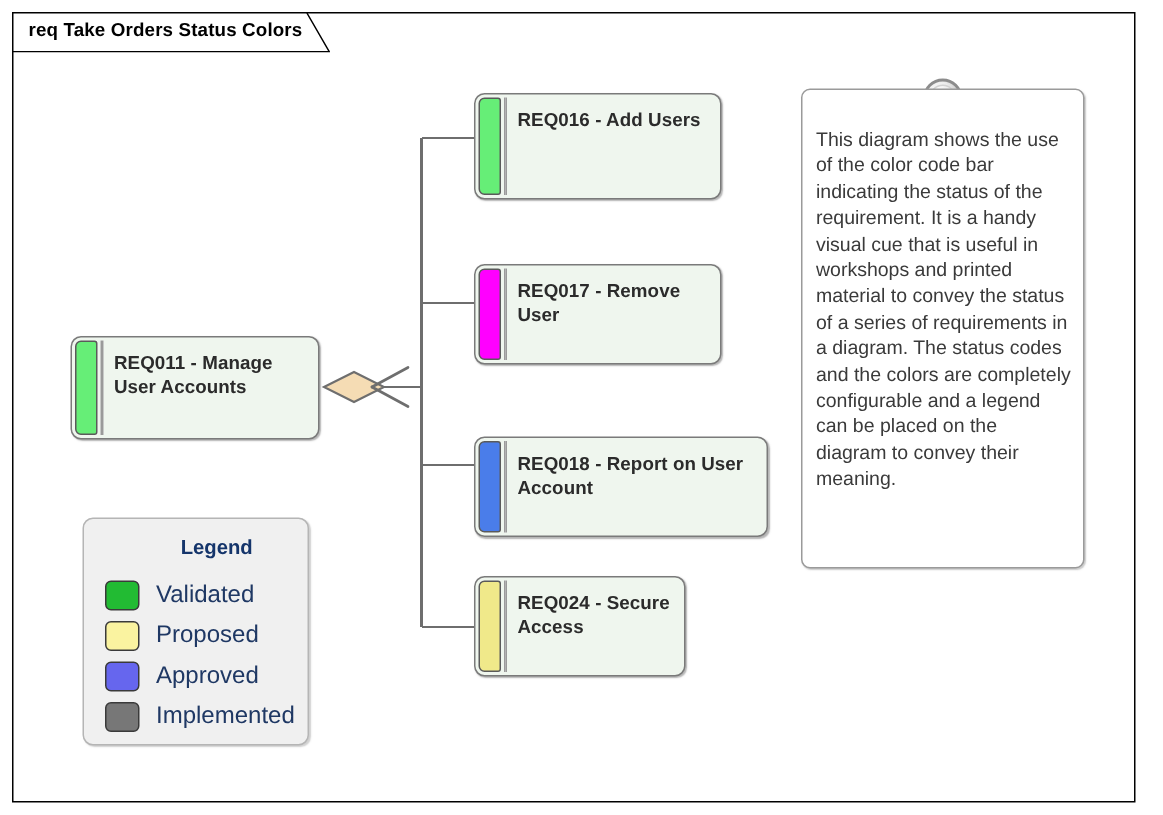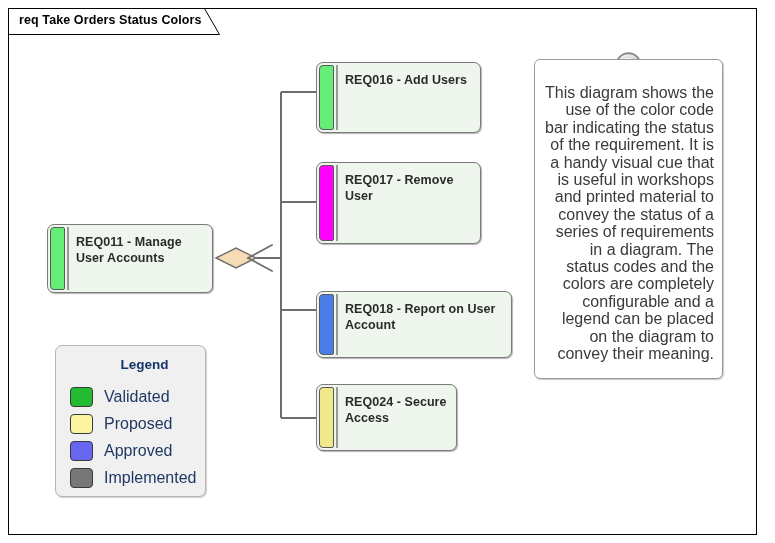--- a/index.html
+++ b/index.html
@@ -116,24 +116,24 @@
     background: #ffffff;
     border: 1px solid #9a9a9a;
     border-radius: 6px;
     box-shadow: 1px 1px 1px rgba(150,150,150,0.5);
   }
   #note-text {
     position: absolute;
     left: 9px;
     right: 8px;
     top: 24px;
-    font-size: 16px;
+    font-size: 13px;
     line-height: 17.4px;
     color: #3a3a3a;
-    text-align: right;
+    text-align: left;
   }
   #note-anchor {
     position: absolute;
     left: 615px;
     top: 52px;
     width: 27px;
     height: 27px;
   }
   #note-anchor-line {
     position: absolute;
@@ -237,21 +237,21 @@
     <div class="req-bar-sep"></div>
     <div class="req-label">REQ011 - Manage User Accounts</div>
   </div>
 
   <div class="req" style="left:316px; top:62px; width:165px; height:71px;">
     <div class="req-bar" style="background:#66ee77;"></div>
     <div class="req-bar-sep"></div>
     <div class="req-label">REQ016 - Add Users</div>
   </div>
 
-  <div class="req" style="left:316px; top:162px; width:165px; height:82px;">
+  <div class="req" style="left:316px; top:176px; width:165px; height:67px;">
     <div class="req-bar" style="background:#ff00ff;"></div>
     <div class="req-bar-sep"></div>
     <div class="req-label">REQ017 - Remove User</div>
   </div>
 
   <div class="req" style="left:316px; top:291px; width:196px; height:67px;">
     <div class="req-bar" style="background:#4a7dea;"></div>
     <div class="req-bar-sep"></div>
     <div class="req-label">REQ018 - Report on User Account</div>
   </div>

